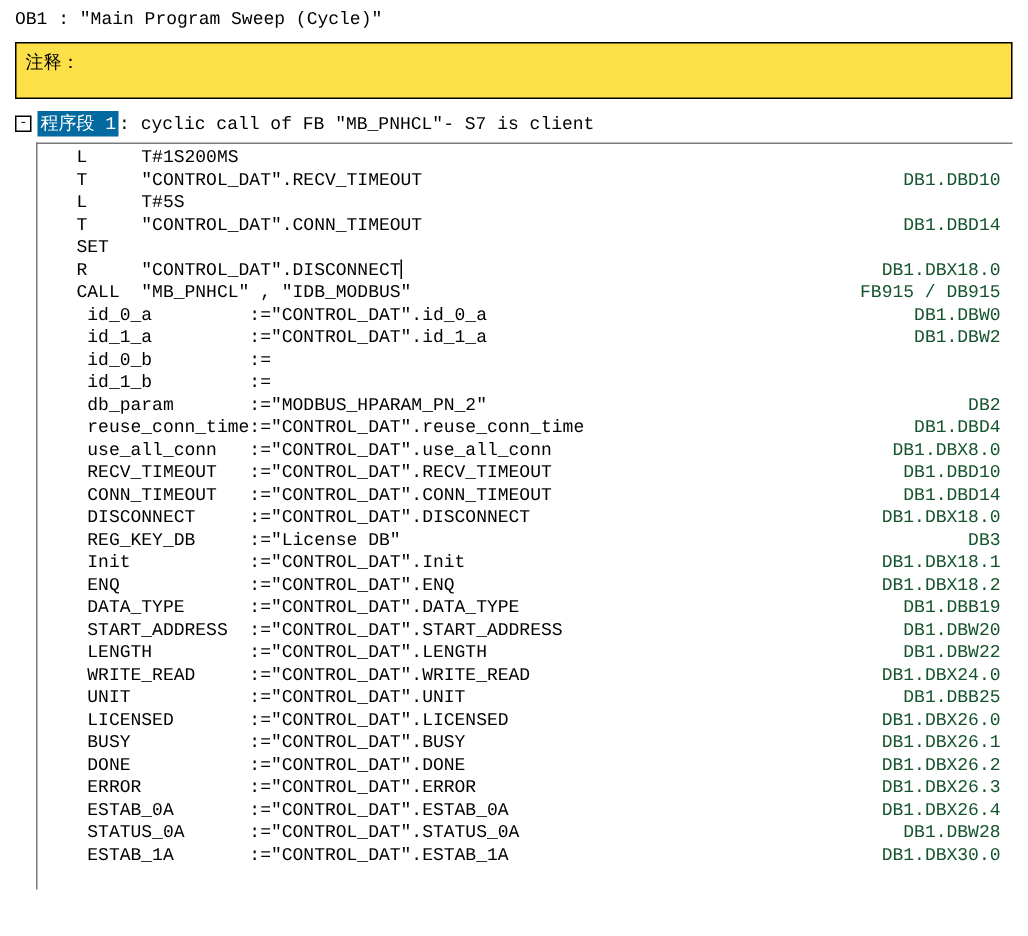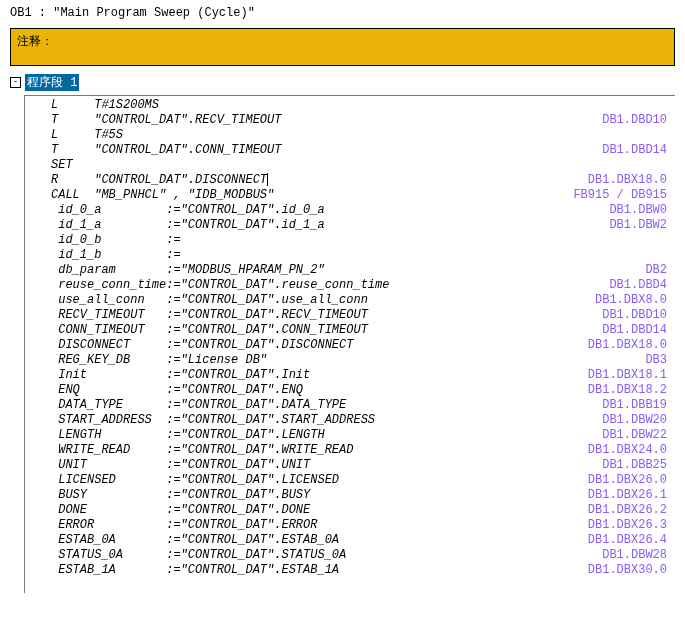--- a/index.html
+++ b/index.html
@@ -18,21 +18,21 @@
     box-sizing: border-box;
     height: 100%;
   }
   .ob-title {
     font-family: "SimSun", "Courier New", monospace;
     margin-bottom: 8px;
     white-space: pre;
   }
   .comment-box {
     border: 1px solid #000;
-    background: #eab308;
+    background: #fde047;
     padding: 4px 6px;
     margin-bottom: 8px;
     height: 28px;
     box-sizing: content-box;
   }
   .network-header {
     display: flex;
     align-items: center;
     margin-bottom: 4px;
     white-space: pre;
@@ -80,26 +80,25 @@
   }
   .code-line {
     display: flex;
     height: 15px;
     align-items: center;
   }
   .code-left {
     flex: 0 0 auto;
     padding-left: 26px;
     white-space: pre;
-    font-style: italic;
   }
   .code-right {
     margin-left: auto;
     padding-right: 8px;
-    color: #8b5cf6;
+    color: #14532d;
     white-space: pre;
   }
   .cursor-pipe {
     display: inline-block;
     border-left: 1px solid #000;
     height: 13px;
     vertical-align: middle;
   }
 </style>
 </head>
@@ -109,19 +108,20 @@
 
   <div class="ob-title">OB1 : "Main Program Sweep (Cycle)"</div>
 
   <div class="comment-box">
     <span>注释：</span>
   </div>
 
   <div class="network-header">
     <span class="toggle-box">-</span>
     <span class="network-label">程序段 1</span>
+    <span class="network-desc">: cyclic call of FB "MB_PNHCL"- S7 is client</span>
   </div>
 
   <div class="code-area-wrapper">
     <div class="code-area" id="code-area"><div class="code-line"><span class="code-left">L     T#1S200MS</span><span class="code-right"></span></div><div class="code-line"><span class="code-left">T     "CONTROL_DAT".RECV_TIMEOUT</span><span class="code-right">DB1.DBD10</span></div><div class="code-line"><span class="code-left">L     T#5S</span><span class="code-right"></span></div><div class="code-line"><span class="code-left">T     "CONTROL_DAT".CONN_TIMEOUT</span><span class="code-right">DB1.DBD14</span></div><div class="code-line"><span class="code-left">SET   </span><span class="code-right"></span></div><div class="code-line"><span class="code-left">R     "CONTROL_DAT".DISCONNECT<span class="cursor-pipe"></span></span><span class="code-right">DB1.DBX18.0</span></div><div class="code-line"><span class="code-left">CALL  "MB_PNHCL" , "IDB_MODBUS"</span><span class="code-right">FB915 / DB915</span></div><div class="code-line"><span class="code-left"> id_0_a         :="CONTROL_DAT".id_0_a</span><span class="code-right">DB1.DBW0</span></div><div class="code-line"><span class="code-left"> id_1_a         :="CONTROL_DAT".id_1_a</span><span class="code-right">DB1.DBW2</span></div><div class="code-line"><span class="code-left"> id_0_b         :=</span><span class="code-right"></span></div><div class="code-line"><span class="code-left"> id_1_b         :=</span><span class="code-right"></span></div><div class="code-line"><span class="code-left"> db_param       :="MODBUS_HPARAM_PN_2"</span><span class="code-right">DB2</span></div><div class="code-line"><span class="code-left"> reuse_conn_time:="CONTROL_DAT".reuse_conn_time</span><span class="code-right">DB1.DBD4</span></div><div class="code-line"><span class="code-left"> use_all_conn   :="CONTROL_DAT".use_all_conn</span><span class="code-right">DB1.DBX8.0</span></div><div class="code-line"><span class="code-left"> RECV_TIMEOUT   :="CONTROL_DAT".RECV_TIMEOUT</span><span class="code-right">DB1.DBD10</span></div><div class="code-line"><span class="code-left"> CONN_TIMEOUT   :="CONTROL_DAT".CONN_TIMEOUT</span><span class="code-right">DB1.DBD14</span></div><div class="code-line"><span class="code-left"> DISCONNECT     :="CONTROL_DAT".DISCONNECT</span><span class="code-right">DB1.DBX18.0</span></div><div class="code-line"><span class="code-left"> REG_KEY_DB     :="License DB"</span><span class="code-right">DB3</span></div><div class="code-line"><span class="code-left"> Init           :="CONTROL_DAT".Init</span><span class="code-right">DB1.DBX18.1</span></div><div class="code-line"><span class="code-left"> ENQ            :="CONTROL_DAT".ENQ</span><span class="code-right">DB1.DBX18.2</span></div><div class="code-line"><span class="code-left"> DATA_TYPE      :="CONTROL_DAT".DATA_TYPE</span><span class="code-right">DB1.DBB19</span></div><div class="code-line"><span class="code-left"> START_ADDRESS  :="CONTROL_DAT".START_ADDRESS</span><span class="code-right">DB1.DBW20</span></div><div class="code-line"><span class="code-left"> LENGTH         :="CONTROL_DAT".LENGTH</span><span class="code-right">DB1.DBW22</span></div><div class="code-line"><span class="code-left"> WRITE_READ     :="CONTROL_DAT".WRITE_READ</span><span class="code-right">DB1.DBX24.0</span></div><div class="code-line"><span class="code-left"> UNIT           :="CONTROL_DAT".UNIT</span><span class="code-right">DB1.DBB25</span></div><div class="code-line"><span class="code-left"> LICENSED       :="CONTROL_DAT".LICENSED</span><span class="code-right">DB1.DBX26.0</span></div><div class="code-line"><span class="code-left"> BUSY           :="CONTROL_DAT".BUSY</span><span class="code-right">DB1.DBX26.1</span></div><div class="code-line"><span class="code-left"> DONE           :="CONTROL_DAT".DONE</span><span class="code-right">DB1.DBX26.2</span></div><div class="code-line"><span class="code-left"> ERROR          :="CONTROL_DAT".ERROR</span><span class="code-right">DB1.DBX26.3</span></div><div class="code-line"><span class="code-left"> ESTAB_0A       :="CONTROL_DAT".ESTAB_0A</span><span class="code-right">DB1.DBX26.4</span></div><div class="code-line"><span class="code-left"> STATUS_0A      :="CONTROL_DAT".STATUS_0A</span><span class="code-right">DB1.DBW28</span></div><div class="code-line"><span class="code-left"> ESTAB_1A       :="CONTROL_DAT".ESTAB_1A</span><span class="code-right">DB1.DBX30.0</span></div></div>
   </div>
 
 </div>
 
 </body></html>

